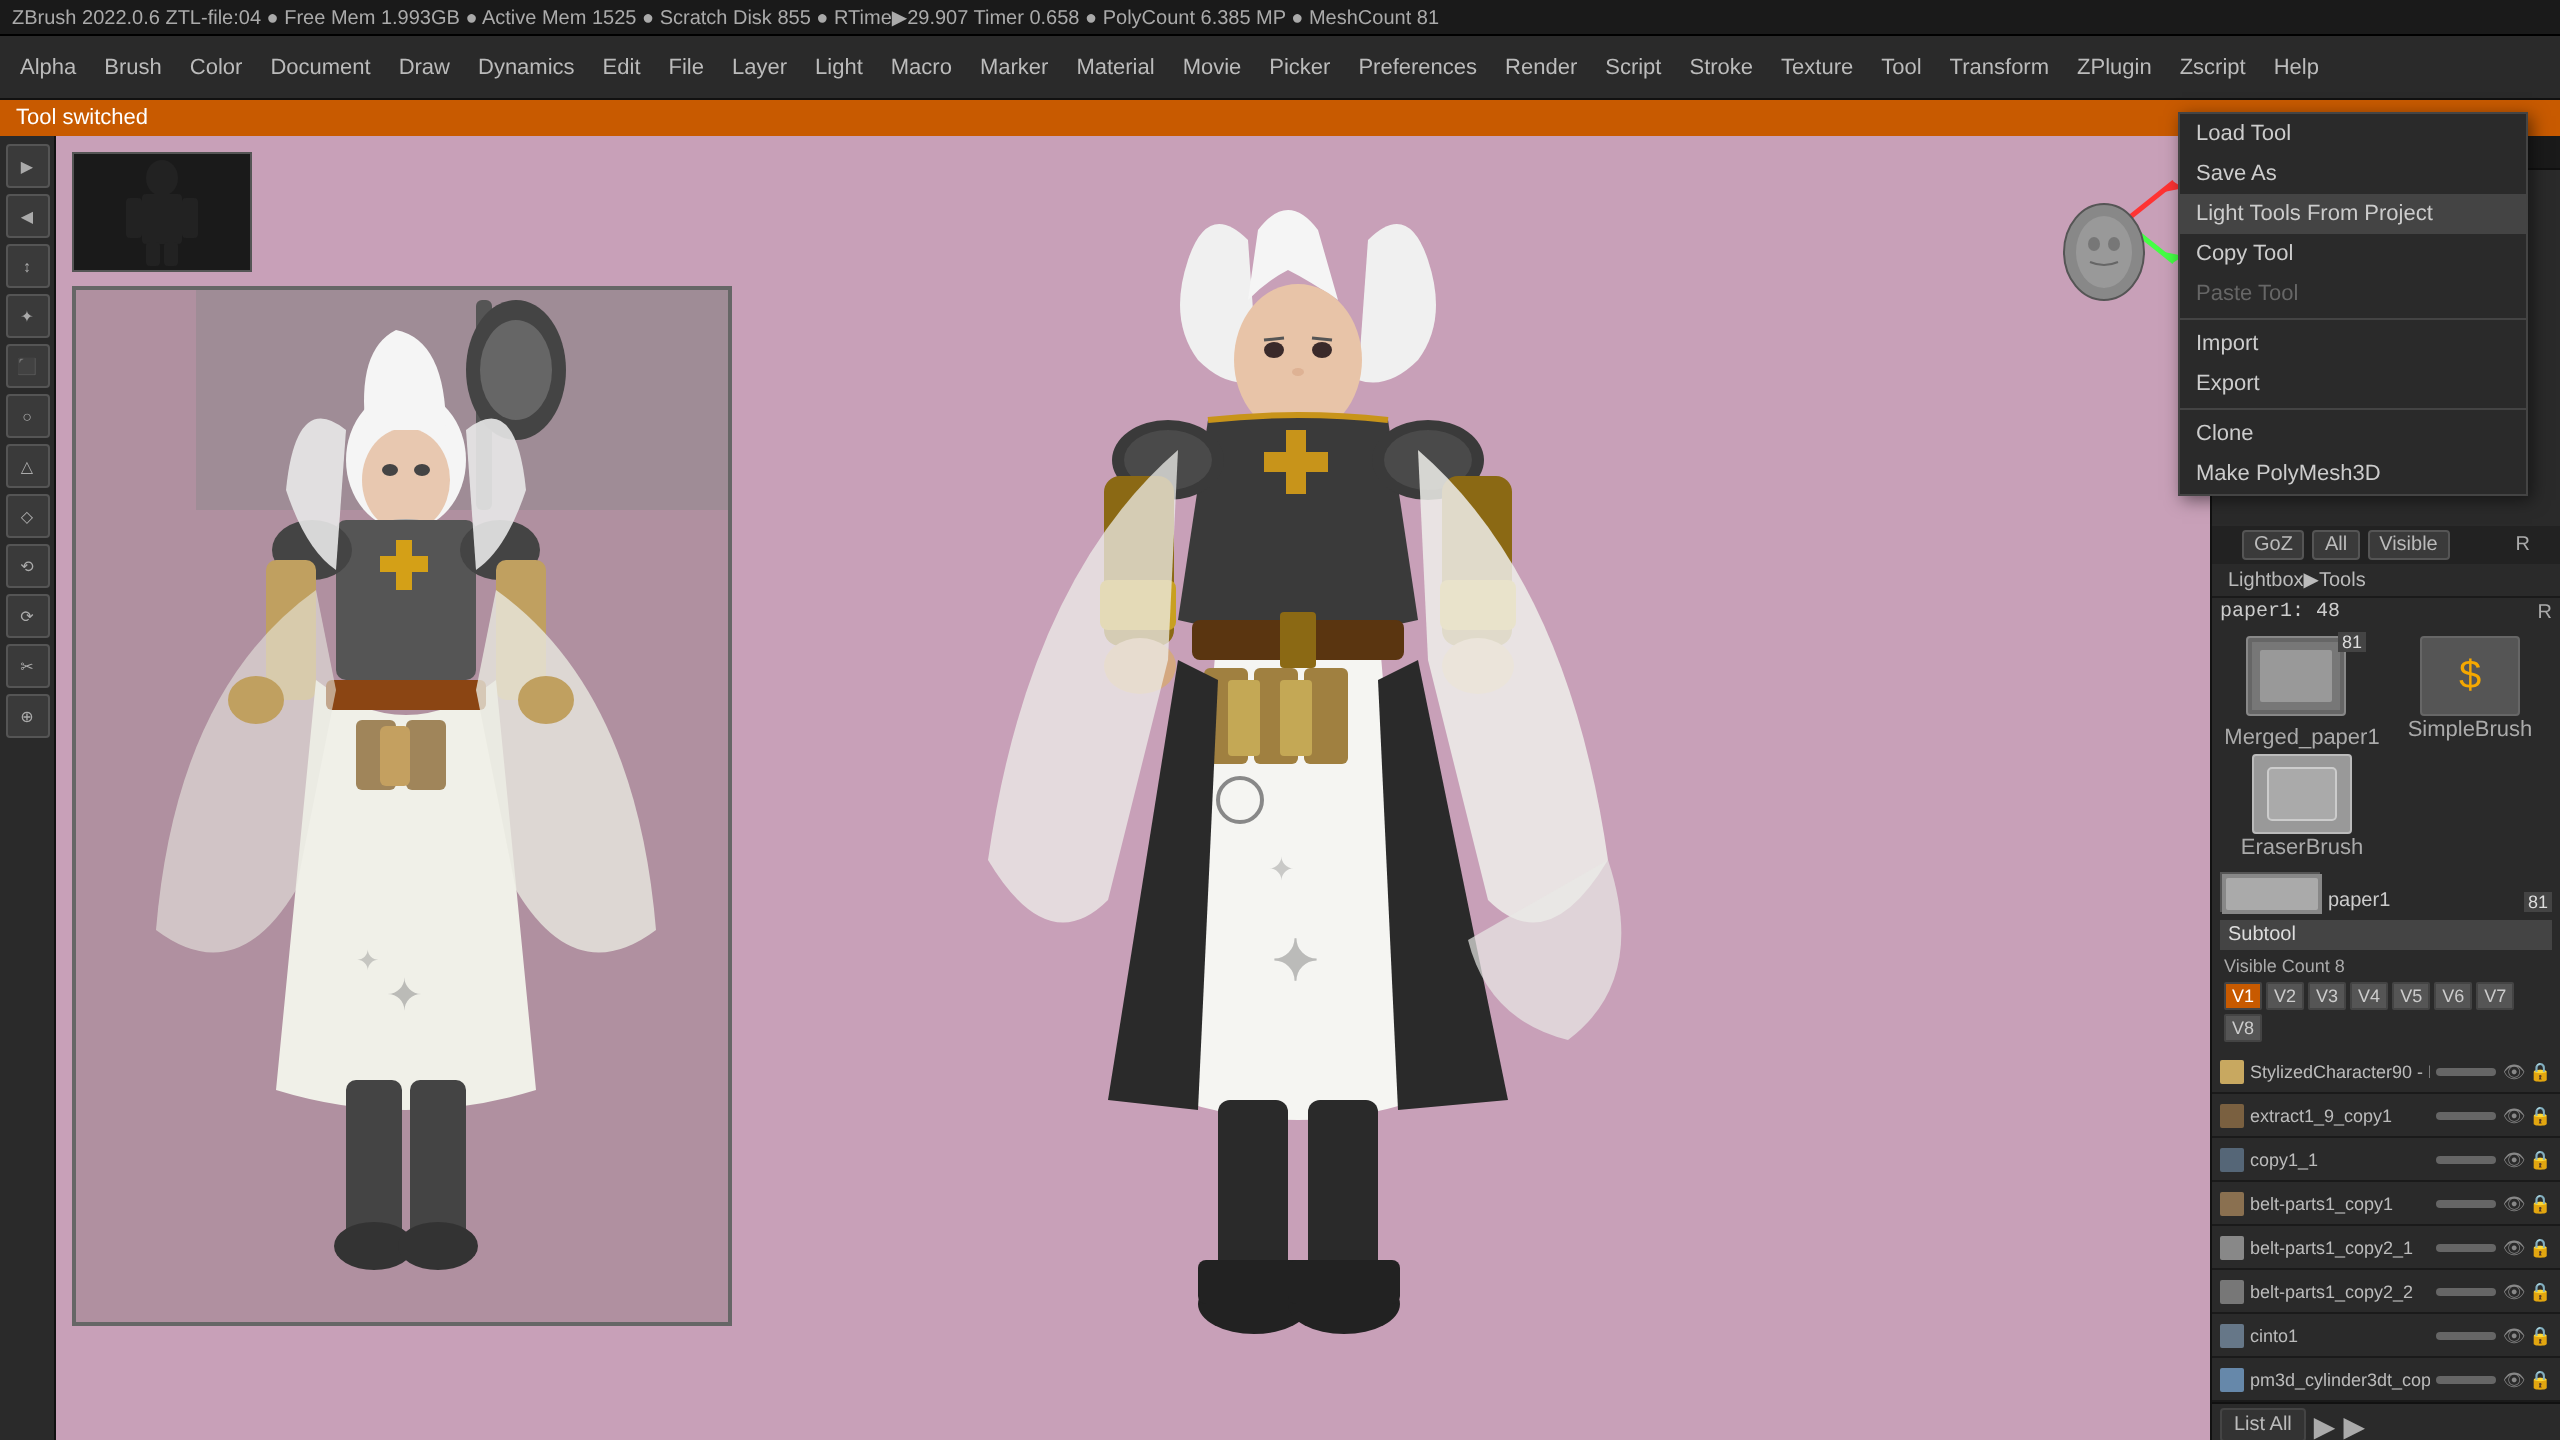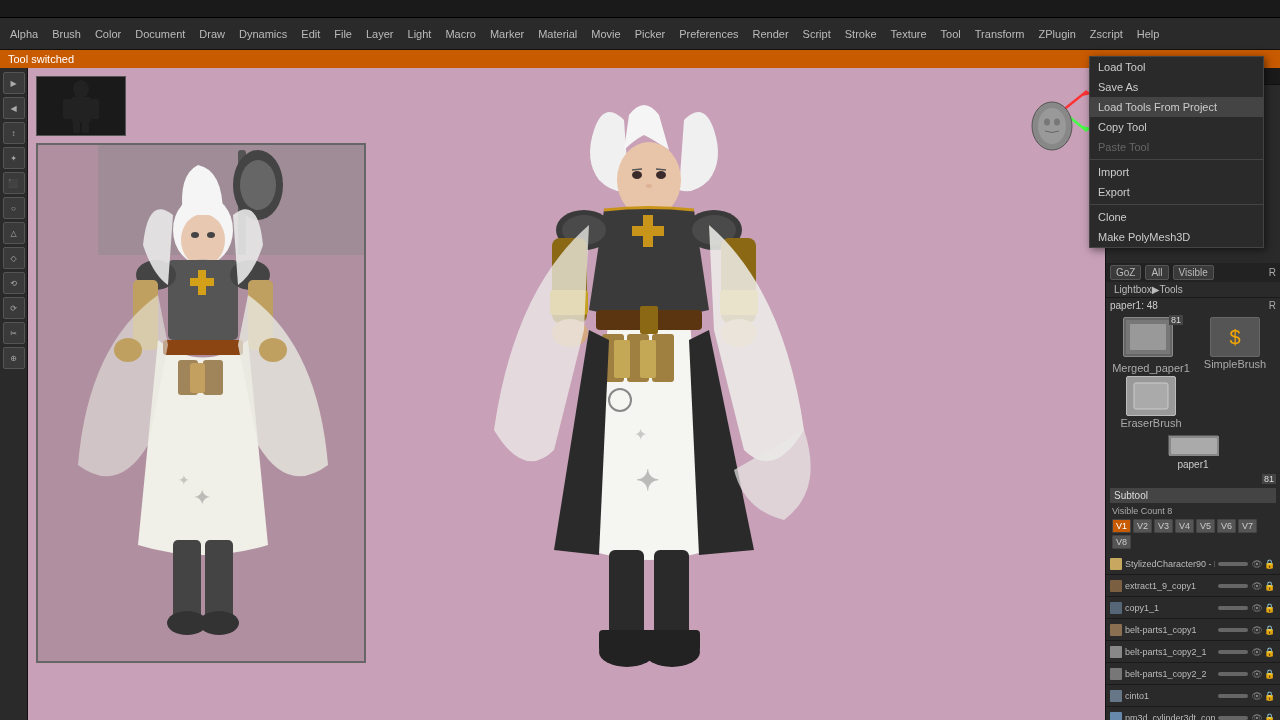--- a/index.html
+++ b/index.html
@@ -197,25 +197,24 @@
     }
     .brush-label {
       font-size: 11px;
       color: #aaa;
       text-align: center;
     }
 
     
     .paper-item {
       display: flex;
-      align-items: center;
+      align-items: flex-end;
       padding: 2px 4px;
       gap: 4px;
       cursor: pointer;
-      flex-direction: column;
     }
     .paper-thumb {
       width: 50px;
       height: 20px;
       background: #777;
       border: 1px solid #555;
     }
     .paper-count {
       font-size: 10px;
       color: #ccc;
@@ -307,21 +306,21 @@
 
     
     #right-panel::-webkit-scrollbar { width: 4px; }
     #right-panel::-webkit-scrollbar-thumb { background: #555; }
     #right-panel::-webkit-scrollbar-track { background: #222; }
 
     
     .goz-row {
       display: flex;
       align-items: center;
-      padding: 2px 4px;
+      padding: 2px 15px;
       gap: 4px;
       background: #222;
     }
     .goz-btn {
       padding: 1px 5px;
       font-size: 10px;
       color: #bbb;
       background: #3a3a3a;
       border: 1px solid #555;
       cursor: pointer;
@@ -337,20 +336,21 @@
     
     .paper-count-row {
       display: flex;
       align-items: center;
       padding: 2px 4px;
       gap: 4px;
     }
     .paper-count-label {
       font-size: 10px;
       color: #ccc;
+      font-family: Liberation Mono, monospace;
     }
     .r-badge {
       margin-left: auto;
       font-size: 10px;
       color: #aaa;
     }
 
     
     #viewport-3d {
       position: absolute;
@@ -384,20 +384,21 @@
     .dropdown-divider {
       height: 1px;
       background: #444;
       margin: 2px 0;
     }
   </style>
 </head>
 <body>
 
 <div id="title-bar">
+  <span class="title-left">ZBrush 2022.0.6  ZTL-file:04  ● Free Mem 1.993GB ● Active Mem 1525 ● Scratch Disk 855 ●  RTime▶29.907  Timer 0.658 ● PolyCount 6.385 MP ● MeshCount 81</span>
 </div>
 
 <div id="menu-bar">
 <span class="menu-item">Alpha</span>
     <span class="menu-item">Brush</span>
     <span class="menu-item">Color</span>
     <span class="menu-item">Document</span>
     <span class="menu-item">Draw</span>
     <span class="menu-item">Dynamics</span>
     <span class="menu-item">Edit</span>
@@ -619,21 +620,21 @@
 
   </div>
 
   <div id="right-panel">
 
     <div class="panel-header">Tool</div>
 
     <div id="tool-dropdown">
       <div class="dropdown-item">Load Tool</div>
       <div class="dropdown-item">Save As</div>
-      <div class="dropdown-item highlighted">Load Tools From Project</div>
+      <div class="dropdown-item highlighted">Light Tools From Project</div>
       <div class="dropdown-item">Copy Tool</div>
       <div class="dropdown-item" style="color:#666;">
         <span>Paste Tool</span>
       </div>
       <div class="dropdown-divider"></div>
       <div class="dropdown-item">Import</div>
       <div class="dropdown-item">Export</div>
       <div class="dropdown-divider"></div>
       <div class="dropdown-item">Clone</div>
       <div class="dropdown-item">Make PolyMesh3D</div>

